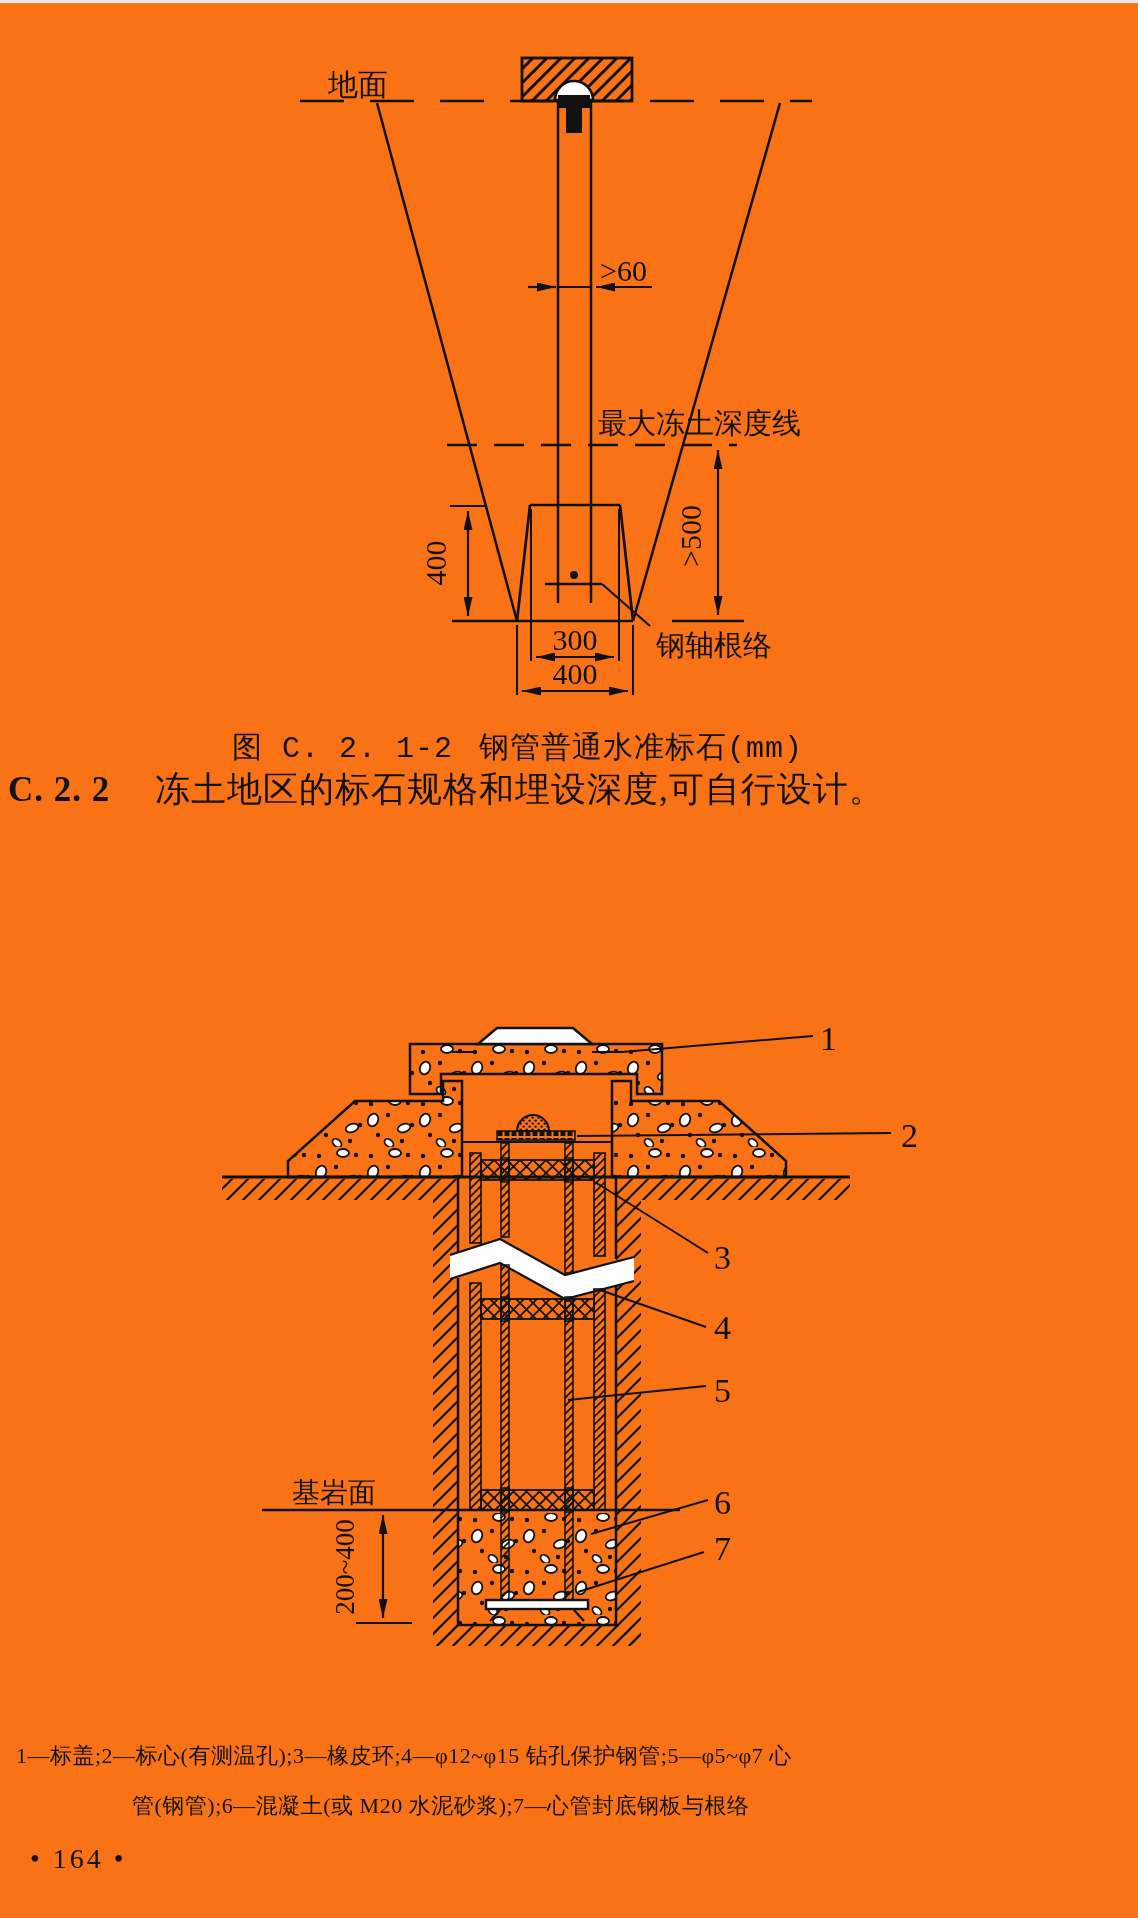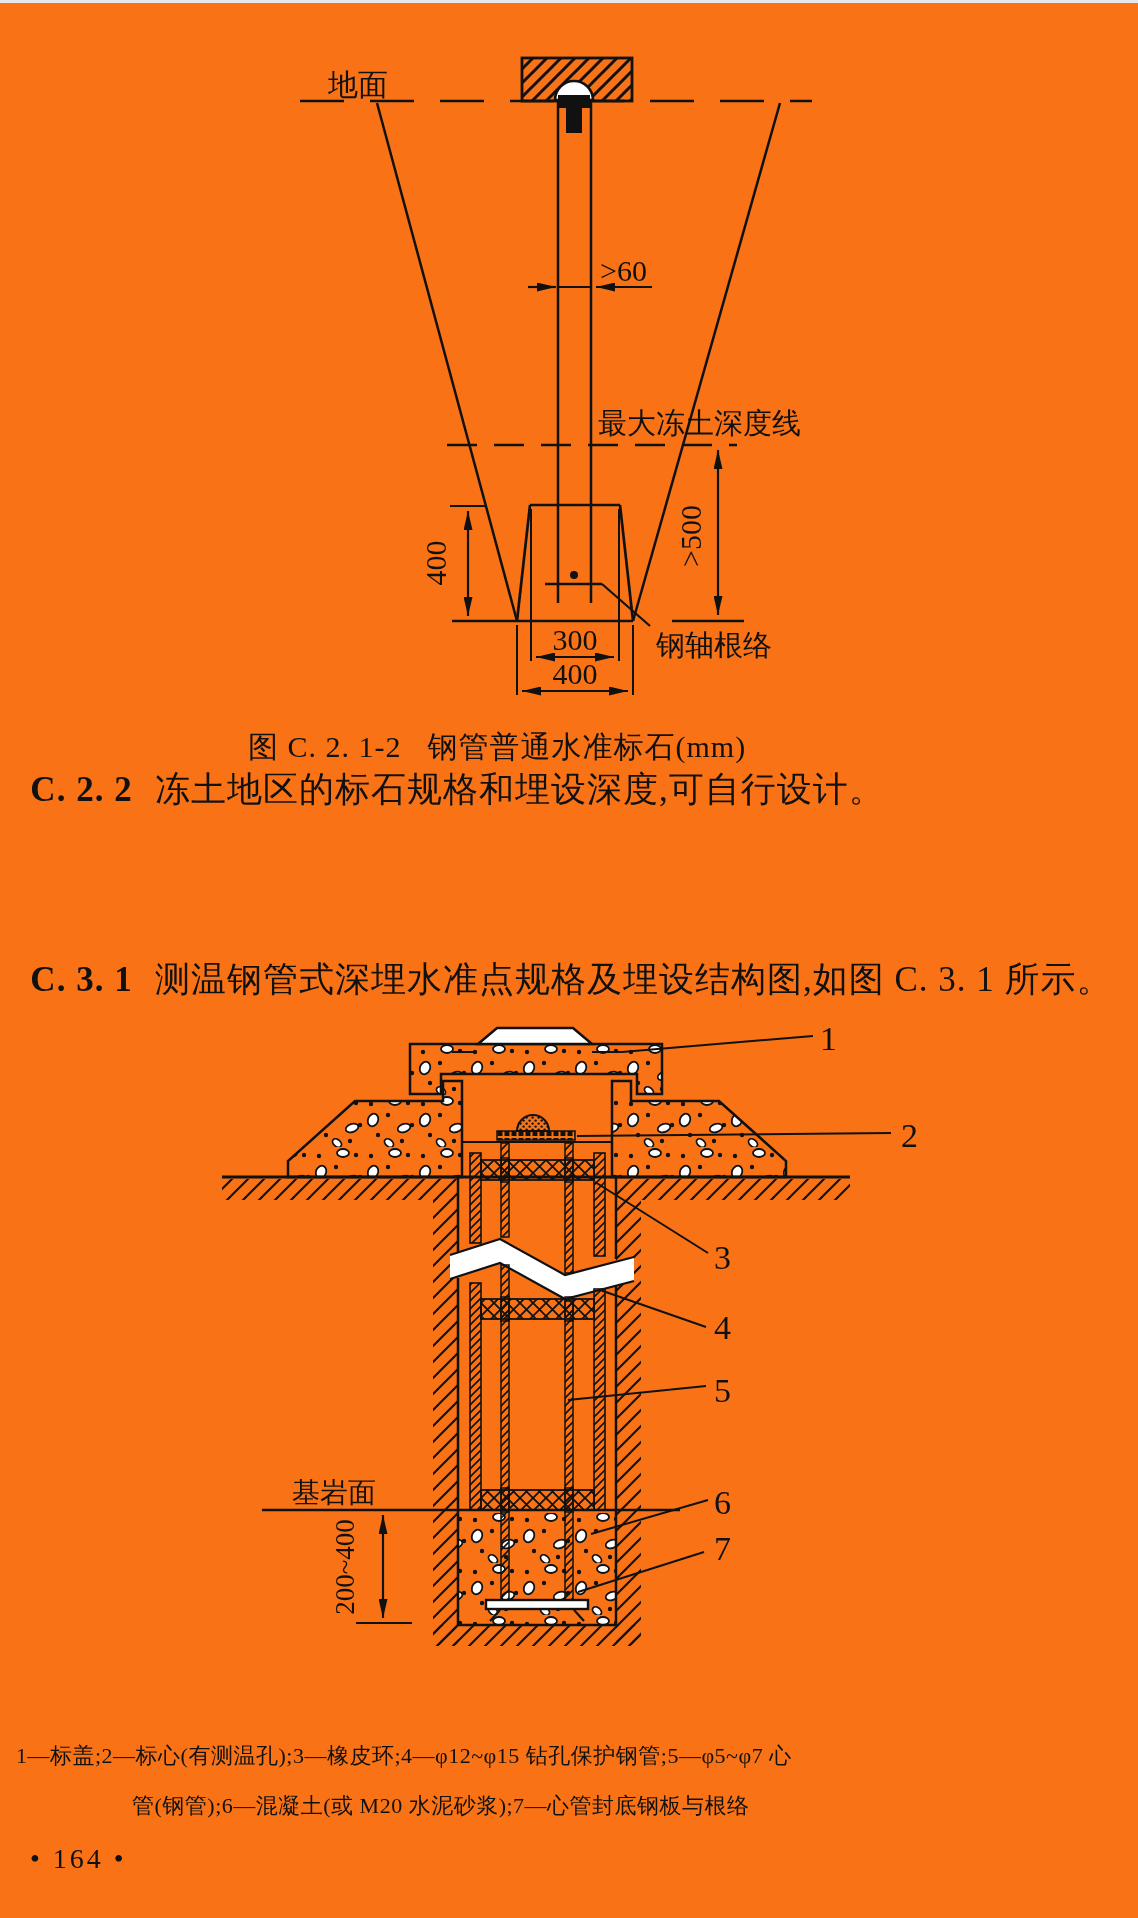--- a/index.html
+++ b/index.html
@@ -4,21 +4,21 @@
 <style>
   html,body{margin:0;padding:0;background:#e8e8e8;}
   #page{
     position:relative;width:1138px;height:1918px;background:#f97316;
     margin:3px auto;overflow:hidden;
     font-family:"Liberation Serif","DejaVu Serif",serif;color:#111;
   }
   .abs{position:absolute;white-space:nowrap;}
   .caption{font-size:30px;letter-spacing:1px;}
   .caption .gap{display:inline-block;width:26px;}
-  .clause{font-size:35px;letter-spacing:1px;text-align:center;}
+  .clause{font-size:35px;letter-spacing:1px;}
   .clause .num{font-weight:bold;display:inline-block;width:147px;}
   .heading{font-size:35px;font-weight:bold;letter-spacing:2px;}
   .heading .gap{display:inline-block;width:28px;}
   .legend{font-size:22px;letter-spacing:0.5px;}
   .footer{font-size:28px;letter-spacing:3px;}
   svg{position:absolute;left:0;display:block;}
   svg text{font-family:"Liberation Serif","DejaVu Serif",serif;fill:#111;}
 </style>
 </head>
 <body>
@@ -91,32 +91,29 @@
       <path d="M517,622 V692" stroke="#111" stroke-width="2" fill="none"></path>
       <path d="M633,622 V692" stroke="#111" stroke-width="2" fill="none"></path>
       <path d="M522,688 H628" stroke="#111" stroke-width="2.2" fill="none" marker-start="url(#arr1)" marker-end="url(#arr1)"></path>
       <text x="575" y="681" font-size="30" text-anchor="middle">400</text>
     </g>
 
     <path d="M602,581 L650,623" stroke="#111" stroke-width="2.2" fill="none"></path>
     <text x="656" y="652" font-size="29">钢轴根络</text>
   </svg>
 
-  <div class="abs caption" style="left:248px;top:724px;">
+  <div class="abs caption" style="left:232px;top:724px;font-family:Liberation Mono, monospace;">
     <span>图 C. 2. 1-2</span><span class="gap"></span><span>钢管普通水准标石(mm)</span>
   </div>
 
   <div class="abs clause" style="left:8px;top:763px;">
     <span class="num">C. 2. 2</span><span>冻土地区的标石规格和埋设深度,可自行设计。</span>
   </div>
 
 
-  <div class="abs clause" style="left:8px;top:953px;">
-    <span class="num">C. 3. 1</span><span>测温钢管式深埋水准点规格及埋设结构图,如图 C. 3. 1 所示。</span>
-  </div>
 
   <svg style="top:1005px;" width="1138" height="672" viewBox="0 1005 1138 672">
     <defs>
       <marker id="arr2" markerUnits="userSpaceOnUse" markerWidth="20" markerHeight="9" refX="19" refY="4.5" orient="auto-start-reverse">
         <path d="M0,0 L19,4.5 L0,9 Z" fill="#111"></path>
       </marker>
       <pattern id="rockHatch" patternUnits="userSpaceOnUse" width="16" height="16">
         <path d="M-4,20 L20,-4 M-12,12 L12,-12 M4,28 L28,4" stroke="#111" stroke-width="2.2" fill="none"></path>
       </pattern>
       <pattern id="pipeHatch" patternUnits="userSpaceOnUse" width="8" height="8">

